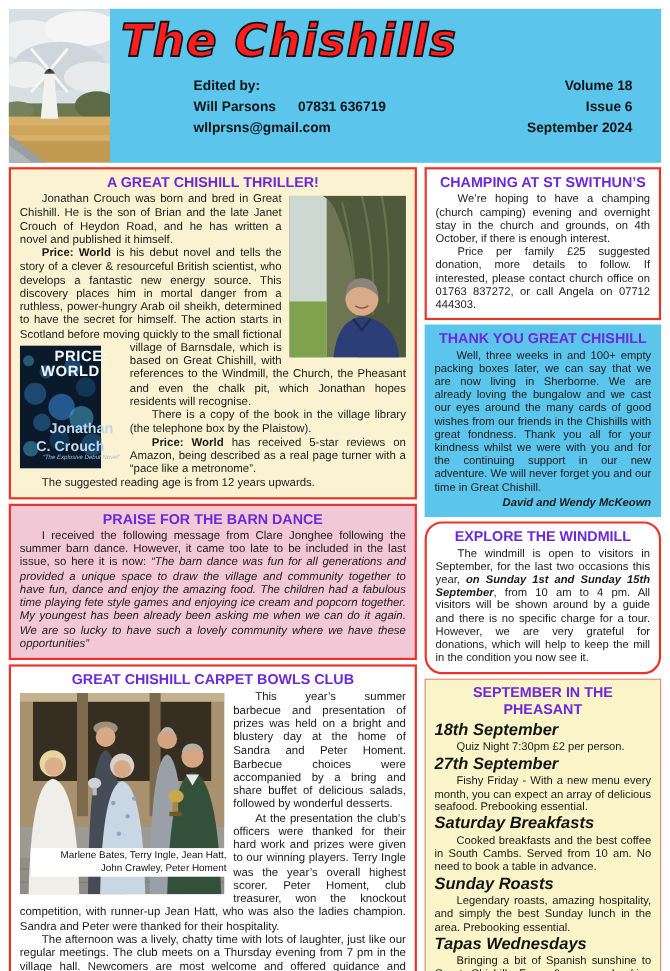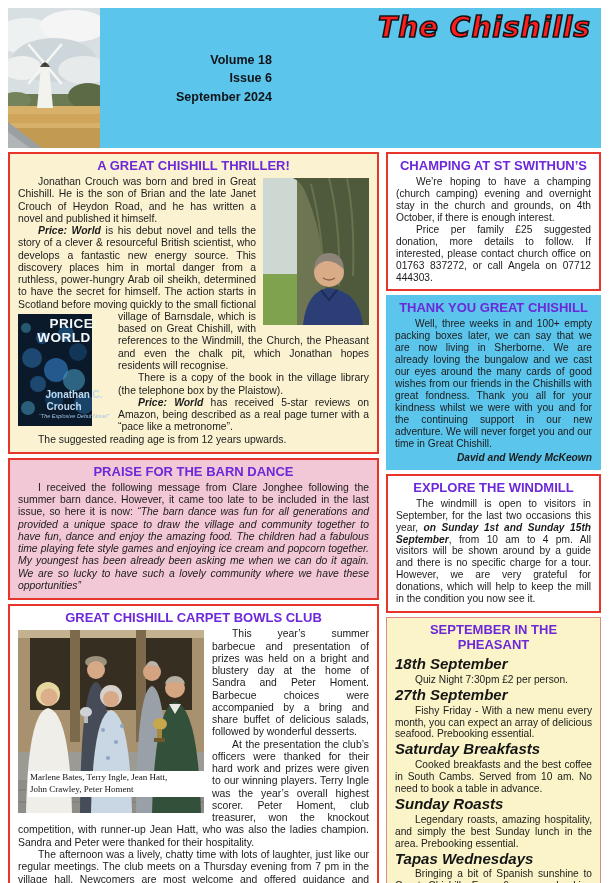--- a/index.html
+++ b/index.html
@@ -6,22 +6,22 @@
   html,body { background:#ffffff; }
   body { width:609px; font-family:"Liberation Sans", sans-serif; }
   .page { position:relative; width:609px; height:883px; background:#fff; overflow:hidden; }
 
   
   .header { display:flex; margin:8px 8px 0 8px; height:140px; }
   .header-photo { width:92px; height:140px; flex:none; }
   .header-photo svg { display:block; }
   .header-main { flex:1; background:#5BC5EC; padding:0 10px 6px 10px; display:flex; flex-direction:column; }
   .masthead-title {
-    text-align:right; font-family:"DejaVu Sans", sans-serif;
-    font-weight:bold; font-style:italic; font-size:28px; line-height:1.45;
+    text-align:left; font-family:"DejaVu Sans", sans-serif;
+    font-weight:bold; font-style:italic; font-size:41px; line-height:1.45;
     color:#FF1D1D; -webkit-text-stroke:1.6px #141414; letter-spacing:1px;
   }
   .header-info { display:flex; justify-content:space-between; font-weight:bold;
     font-size:12.5px; line-height:1.5; color:#101418; padding:2px 16px 0 66px; }
   .info-right { text-align:right; }
   .sp { display:inline-block; width:20px; }
 
   
   .columns { display:flex; gap:7px; margin:4px 8px 0 8px; align-items:flex-start; }
   .col-left { width:371px; flex:none; }
@@ -32,52 +32,52 @@
   .box-pink  { background:#F3C8D6; }
   .box-white { background:#ffffff; }
   .box-blue  { background:#5BC5EC; border:none; padding:5px 9px 6px; }
   .box-yellow{ background:#FAF4C8; border-width:1px; border-color:#DB8B80; }
 
   .h-thriller { min-height:288px; }
   .h-barn     { min-height:118px; }
   .h-bowls    { min-height:306px; }
   .h-champing { min-height:135px; }
   .h-thankyou { min-height:154px; }
-  .h-windmill { min-height:135px; }
+  .h-windmill { min-height:135px;border-radius:16px; }
   .h-pheasant { min-height:288px; }
 
   .box-heading { color:#6d28d9; font-weight:bold; font-size:13px; text-align:center;
     margin-bottom:3px; font-family:"Liberation Sans", sans-serif; }
 
   .bt { font-size:10.4px; line-height:1.18; text-align:justify; color:#1b1b1b; }
   p.bt { text-indent:20px; }
   .col-right .bt { font-size:10.2px; line-height:1.17; }
-  .lead { font-weight:bold; font-style:italic; }
+  .lead { font-weight:bold; }
   .quote { font-style:italic; }
   .emph { font-weight:bold; font-style:italic; }
   .signature { text-align:right; font-weight:bold; font-style:italic; margin-top:2px; text-indent:0; }
 
   
   .author-photo { float:right; width:106px; height:147px; margin:2px 0 3px 7px; }
   .author-photo svg { display:block; }
 
   .book-cover { float:left; width:92px; height:112px; margin:3px 8px 2px 0; position:relative; }
   .book-cover svg { display:block; position:absolute; inset:0; }
   .bc-title { position:absolute; top:3px; left:0; right:0; text-align:center; color:#f4f8fb;
     font-weight:bold; font-size:13.5px; line-height:1.05; letter-spacing:.5px; }
   .bc-author { position:absolute; bottom:13px; left:0; right:0; text-align:center;
-    color:#bdd7ee; font-size:10px; font-weight:bold; }
+    color:#bdd7ee; font-size:13px; font-weight:bold; }
   .bc-subtitle { position:absolute; bottom:6px; left:0; right:0; text-align:center;
     color:#9dc3e6; font-size:5.5px; font-style:italic; }
   .bc-title, .bc-author, .bc-subtitle { display:block; }
 
   .bowls-photo { float:left; width:186px; height:183px; margin:2px 8px 2px 0; position:relative; }
   .bowls-photo svg { display:block; position:absolute; inset:0; }
   .photo-caption { position:absolute; left:10px; bottom:16px; width:180px; background:#ffffff;
-    padding:1px 2px 2px; font-size:9px; line-height:1.3; text-align:left; color:#121212;font-family:Liberation Serif, serif; }
+    padding:1px 2px 2px; font-size:9px; line-height:1.3; text-align:right; color:#121212; }
 
   
   .event-title { font-weight:bold; font-style:italic; font-size:15px; line-height:1.25; color:#151515; }
   .event-body { margin:0; text-indent:18px; }
   .pheasant-footer { text-align:center; margin-top:3px; line-height:1.35; }
 </style>
 </head>
 <body>
 
 <div class="page">
@@ -104,20 +104,25 @@
           <line x1="53" y1="37" x2="21" y2="75"></line>
         </g>
         <path d="M33,58 L41,58 L45,100 L29,100 Z" fill="#f2f2ee"></path>
         <path d="M32,59 Q37,50 42,59 Z" fill="#4a4a48"></path>
         <circle cx="37" cy="56" r="1.6" fill="#333"></circle>
       </svg>
     </div>
     <div class="header-main">
       <div class="masthead-title">The Chishills</div>
       <div class="header-info">
+        <div class="info-left">
+          <div>Edited by:</div>
+          <div><span>Will Parsons</span><span class="sp"></span><span>07831 636719</span></div>
+          <div>wllprsns@gmail.com</div>
+        </div>
         <div class="info-right">
           <div>Volume 18</div>
           <div>Issue 6</div>
           <div>September 2024</div>
         </div>
       </div>
     </div>
   </div>
 
   <div class="columns">

